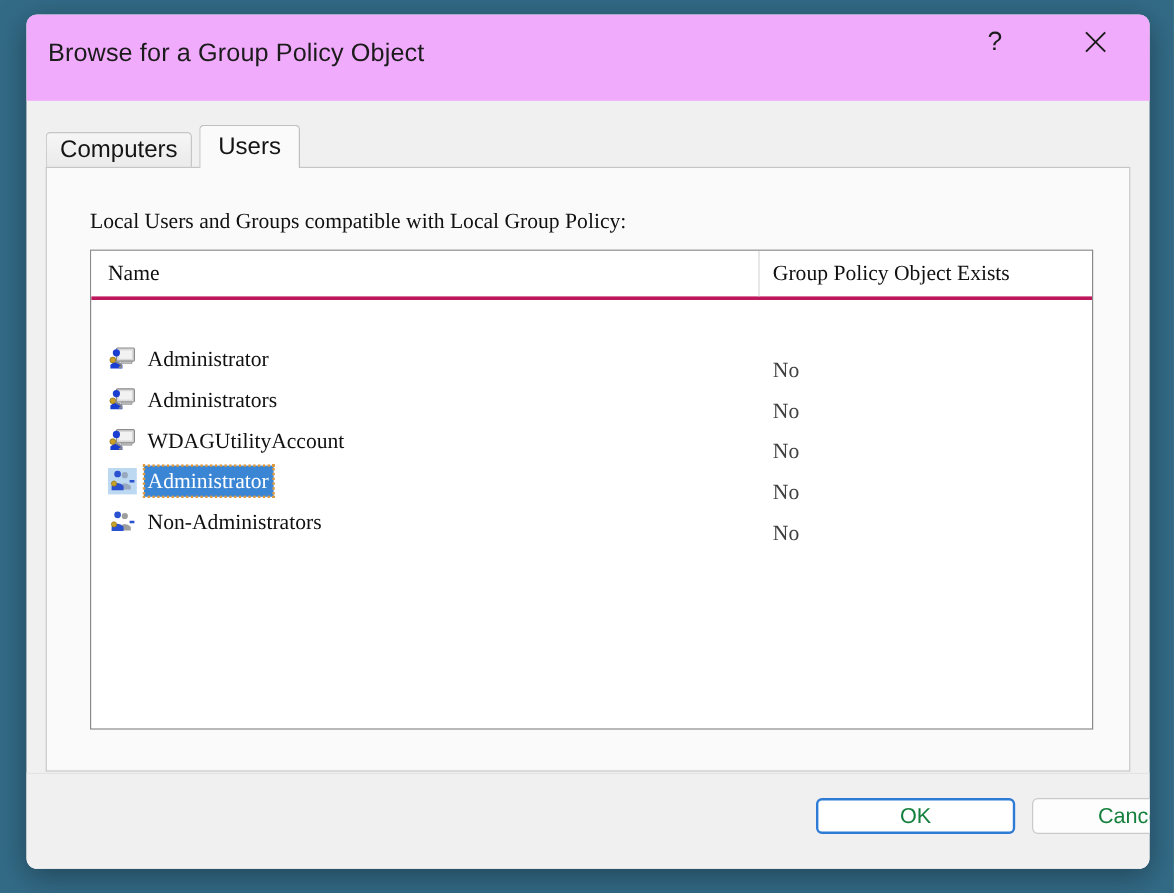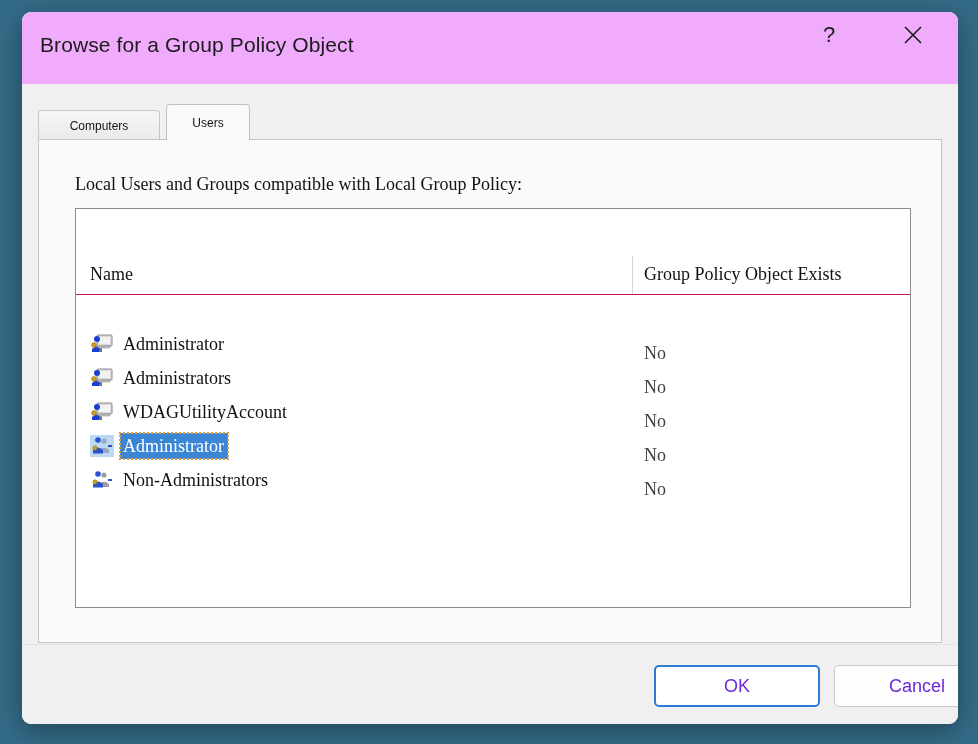--- a/index.html
+++ b/index.html
@@ -75,21 +75,21 @@
     width: 904px;
     height: 36px;
   }
   .tab {
     position: absolute;
     bottom: 0;
     background: #f0f0f0;
     border: 1px solid #c6c6c6;
     border-bottom: none;
     border-radius: 4px 4px 0 0;
-    font-size: 12px;
+    font-size: 20px;
     color: #141414;
     display: flex;
     align-items: center;
     justify-content: center;
     cursor: default;
     box-sizing: border-box;
   }
   .tab.inactive {
     left: 0;
     width: 122px;
@@ -136,22 +136,21 @@
     height: 400px;
     background: #ffffff;
     border: 1px solid #8a8a8a;
     box-sizing: border-box;
     overflow: hidden;
   }
   #list-header {
     position: relative;
     height: 38px;
     background: #ffffff;
-    border-bottom: 1px solid #be185d;
-    margin-top: 47px;
+    border-bottom: 3px solid #be185d;
   }
   .col-head {
     position: absolute;
     top: 8px;
     font-size: 18px;
     color: #111;
     white-space: nowrap;
     cursor: default;
   }
   #col-name { left: 14px; }
@@ -215,29 +214,30 @@
     left: 0;
     top: 632px;
     width: 936px;
     height: 80px;
     background: #f0f0f0;
     border-top: 1px solid #e3e3e3;
   }
   .dlg-btn {
     position: absolute;
     top: 20px;
-    height: 42px;
+    height: 30px;
     background: #fdfdfd;
     border: 1px solid #c9c9c9;
     border-radius: 5px;
     font-family: "Liberation Sans", sans-serif;
     font-size: 18px;
-    color: #6d28d9;
+    color: #15803d;
     cursor: default;
     padding: 0;
+    margin-left: 26px;
   }
   #ok-btn {
     left: 632px;
     width: 166px;
     border: 2px solid #2e7bd6;
     background: #ffffff;
   }
   #cancel-btn {
     left: 812px;
     width: 166px;

